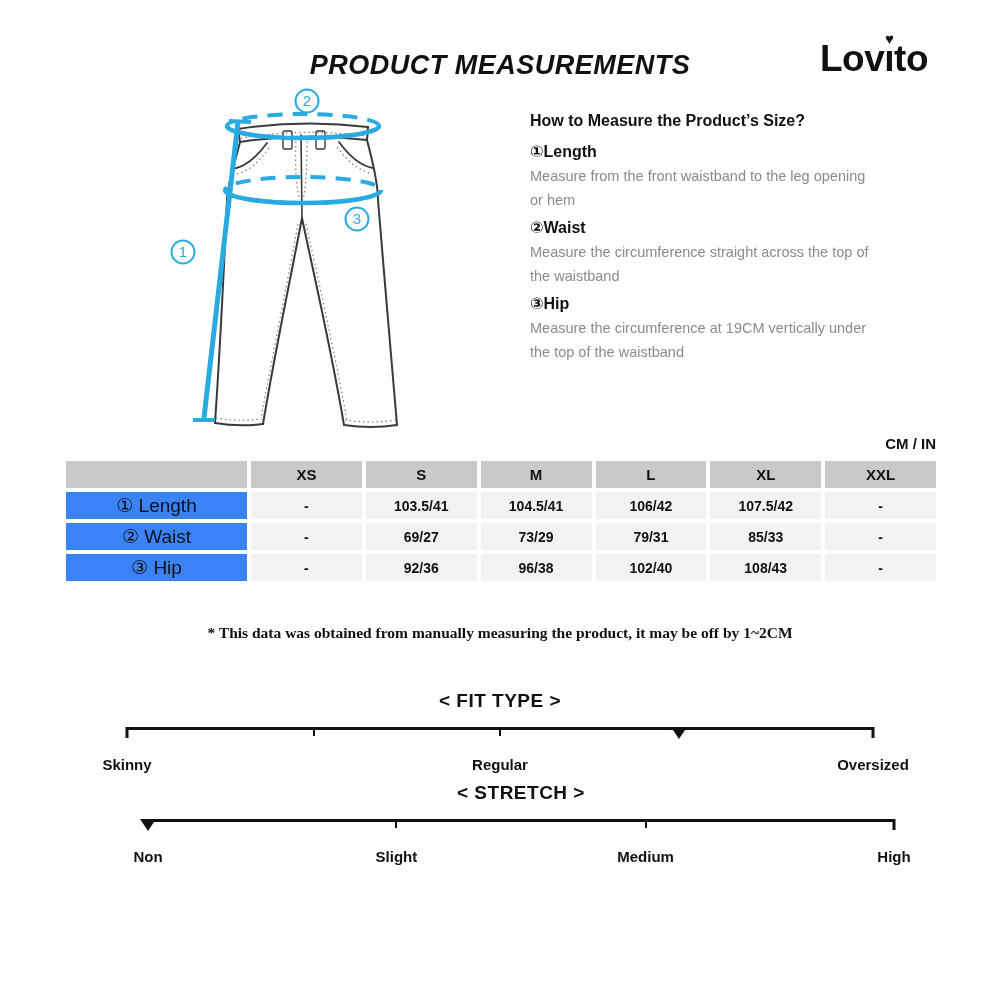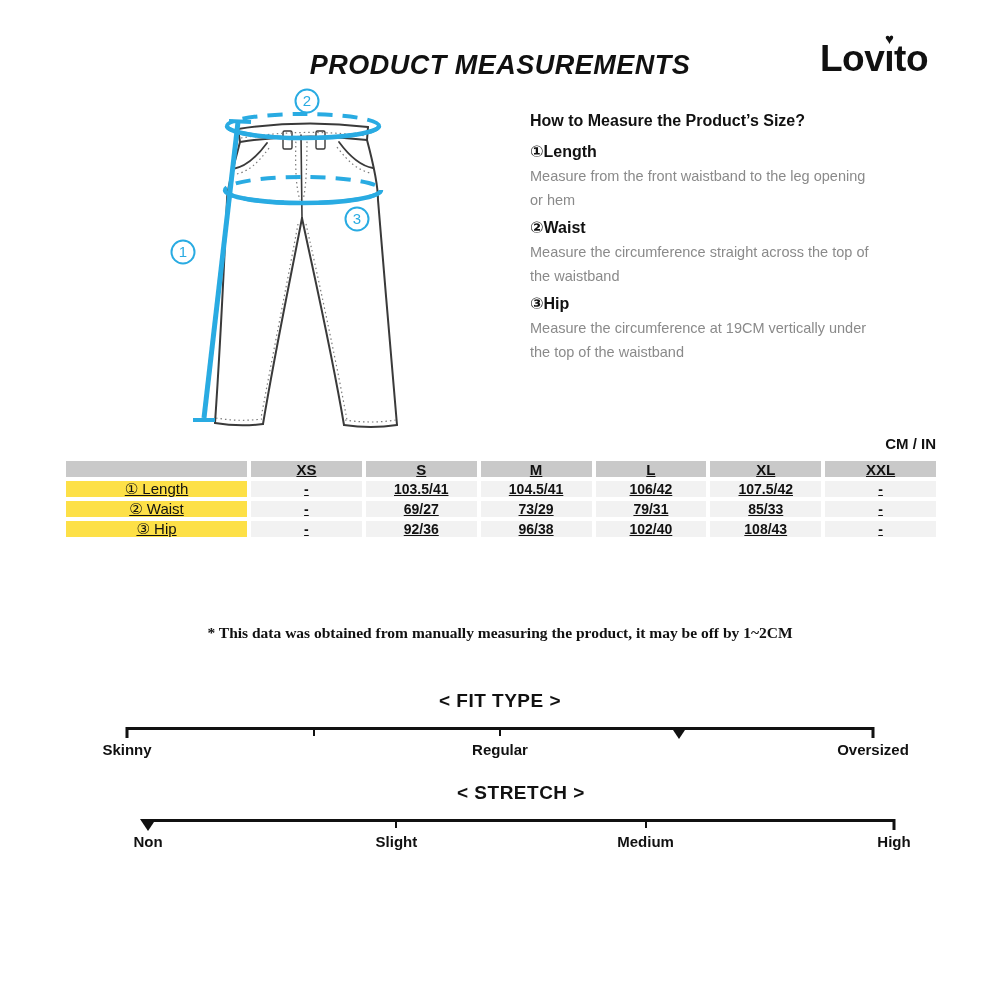--- a/index.html
+++ b/index.html
@@ -16,38 +16,38 @@
 
   .howto{position:absolute;left:530px;top:112px;width:412px;}
   .howto h2{margin:0 0 10px 0;font-size:16px;font-weight:700;}
   .mi-label{font-size:16px;font-weight:700;line-height:24px;margin-top:4px;}
   .mi-desc{font-size:14.5px;color:#8A8A8A;line-height:24px;max-width:352px;}
 
   .unit{position:absolute;top:435px;right:64px;font-size:15px;font-weight:700;}
 
   .size-table{position:absolute;left:66px;top:461px;width:870px;display:grid;
               grid-template-columns:181px repeat(6,1fr);gap:4px;}
-  .size-table .cell{height:16px;display:flex;align-items:center;justify-content:center;
-                    background:#F2F2F2;font-size:14px;font-weight:700;text-decoration:underline;}
+  .size-table .cell{height:27px;display:flex;align-items:center;justify-content:center;
+                    background:#F2F2F2;font-size:14px;font-weight:700;}
   .size-table .head{background:#C9C9C9;font-size:15px;}
-  .size-table .rowlabel{background:#fde047;font-weight:400;font-size:15px;}
+  .size-table .rowlabel{background:#3b82f6;font-weight:400;font-size:19px;}
 
   .footnote{position:absolute;top:624px;left:0;width:100%;text-align:center;
             font-size:15.5px;font-weight:700;font-family:Liberation Serif, serif;}
 
   .scale-section{position:absolute;left:0;width:1000px;}
   #fit-scale{top:690px;}
   #stretch-scale{top:782px;padding-left:21px;}
   .scale-title{text-align:center;font-size:19px;font-weight:800;letter-spacing:.5px;line-height:22px;}
   .track{position:relative;margin:15px 0 0 127px;width:746px;height:3px;background:#111;}
   .tick{position:absolute;top:0;width:2px;height:9px;background:#111;transform:translateX(-50%);}
   .tick.end{width:3px;height:11px;}
   .marker{position:absolute;top:0;width:0;height:0;transform:translateX(-50%);
           border-left:8px solid transparent;border-right:8px solid transparent;border-top:12px solid #111;}
-  .slabels{position:relative;margin:11px 0 0 127px;width:746px;height:20px;}
+  .slabels{position:relative;margin:26px 0 0 127px;width:746px;height:20px;}
   .slabel{position:absolute;top:0;transform:translateX(-50%);font-size:15px;font-weight:700;white-space:nowrap;}
 </style>
 </head>
 <body>
 
 <div class="page">
 
   <div class="title">PRODUCT MEASUREMENTS</div>
 
   <div class="brand"><span>Lov</span><span class="brand-i"><span>ı</span><span class="brand-heart">♥</span></span><span>to</span></div>

